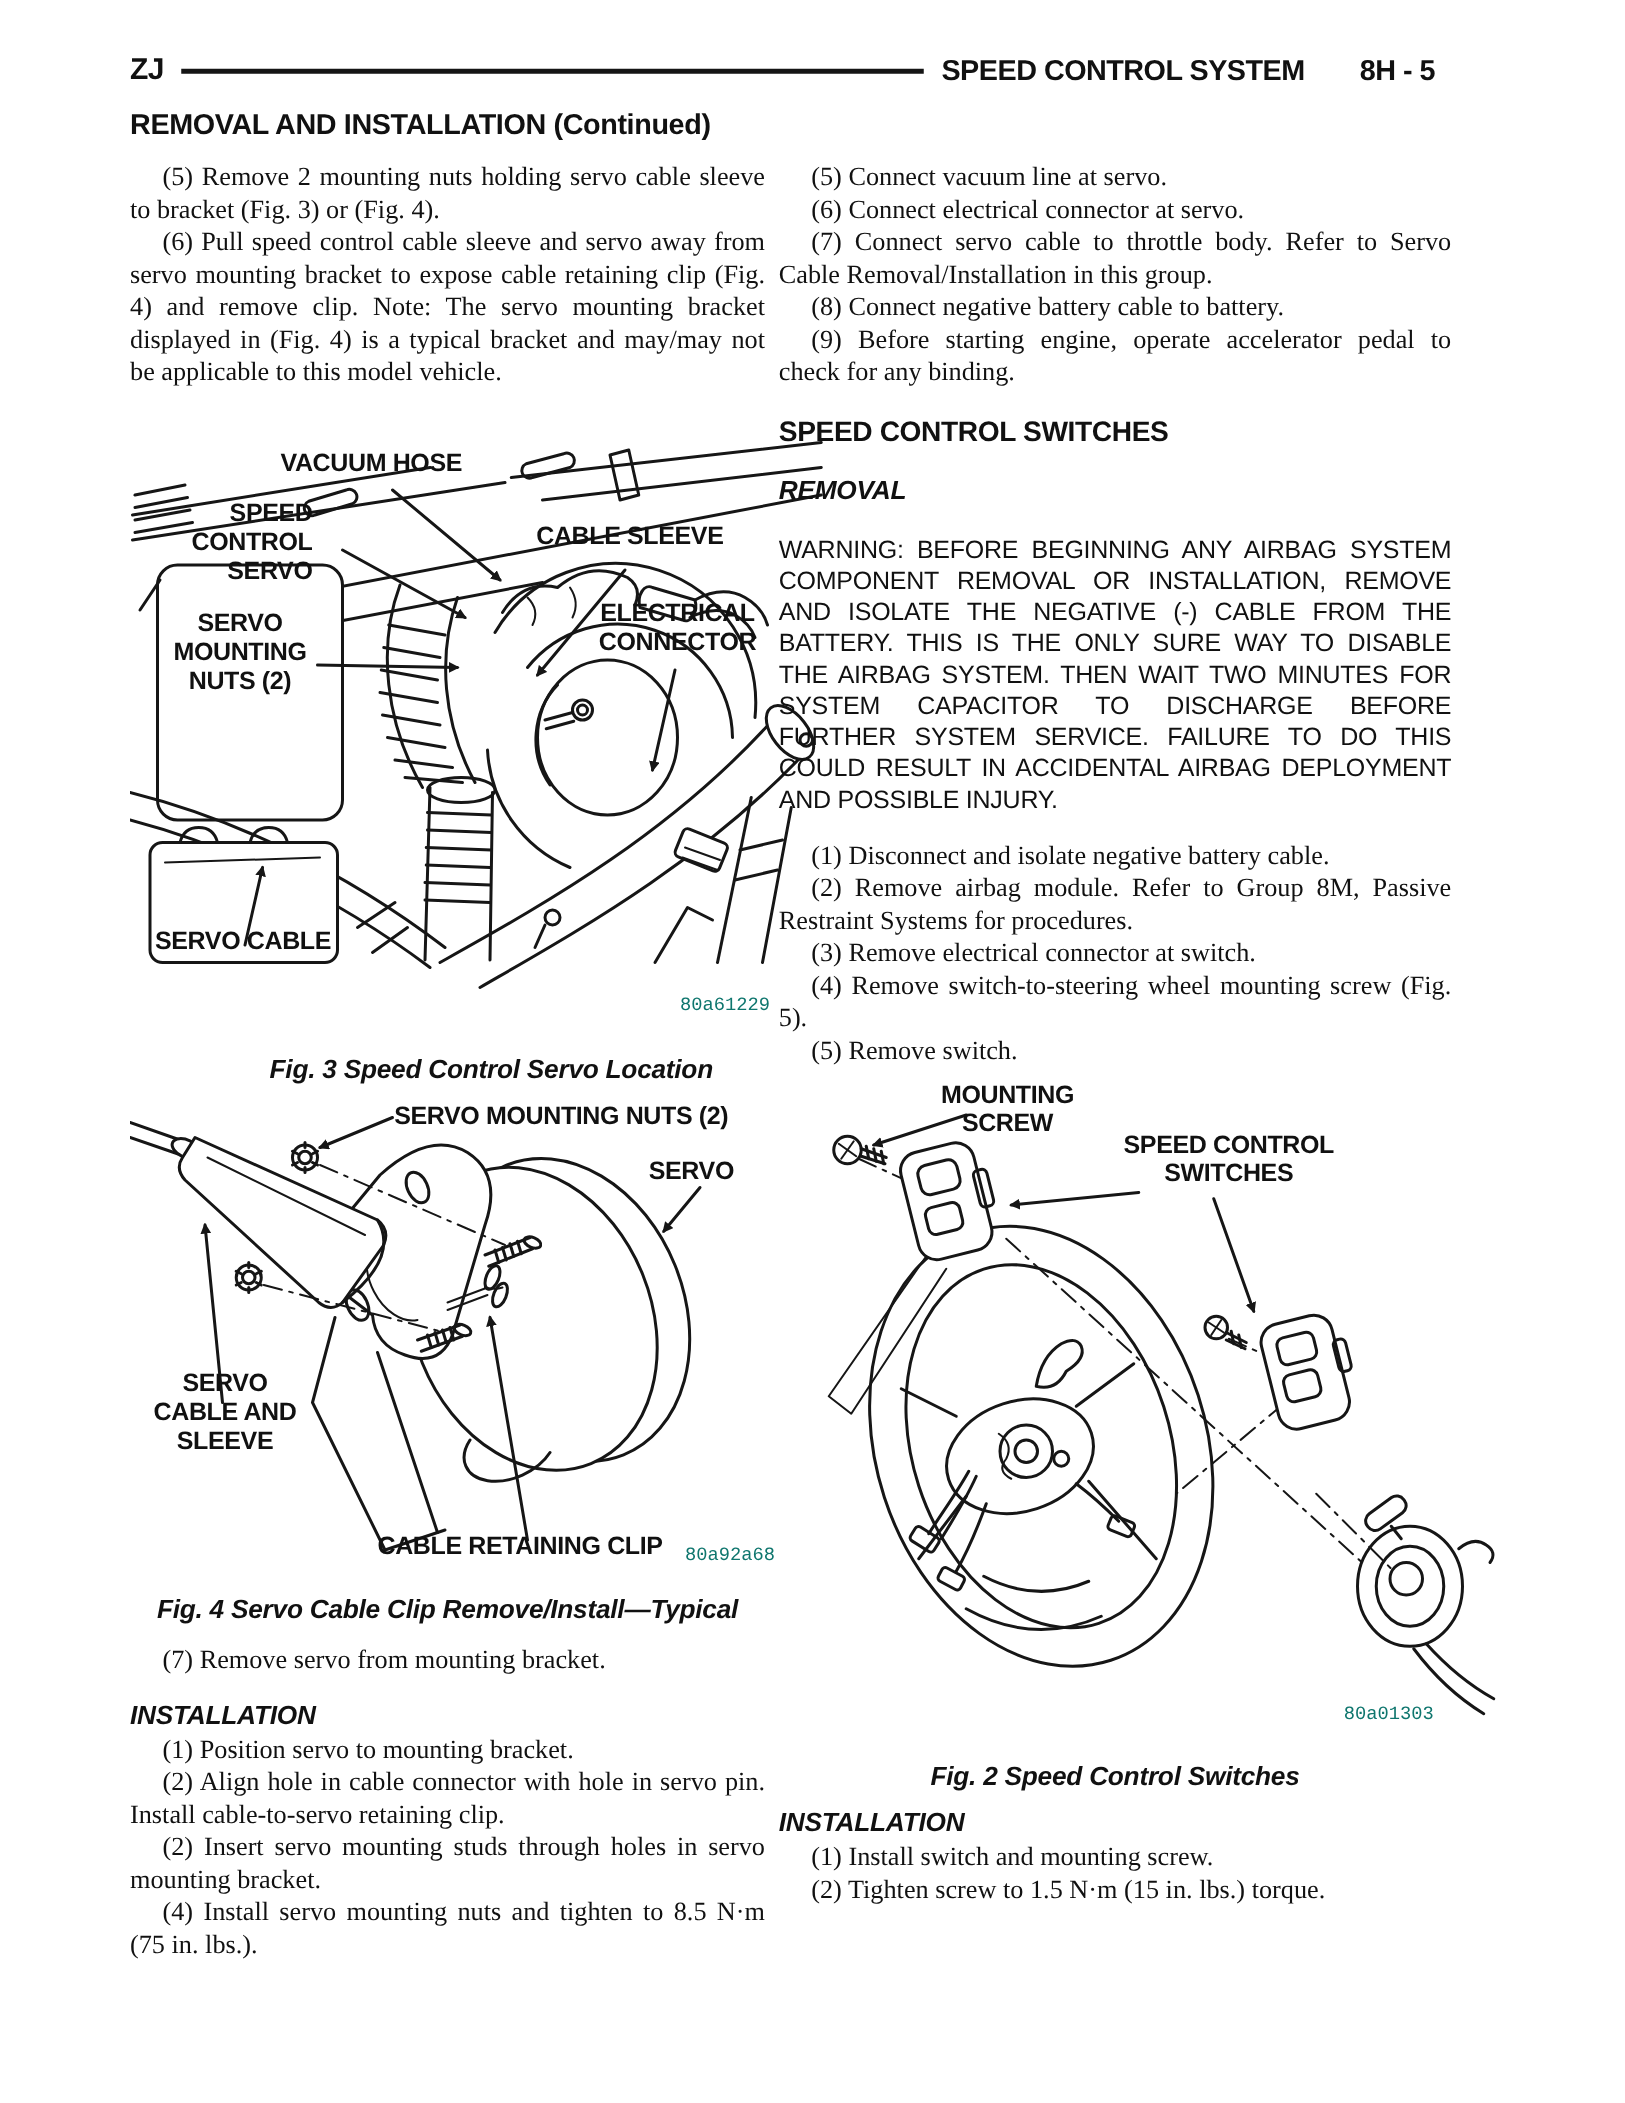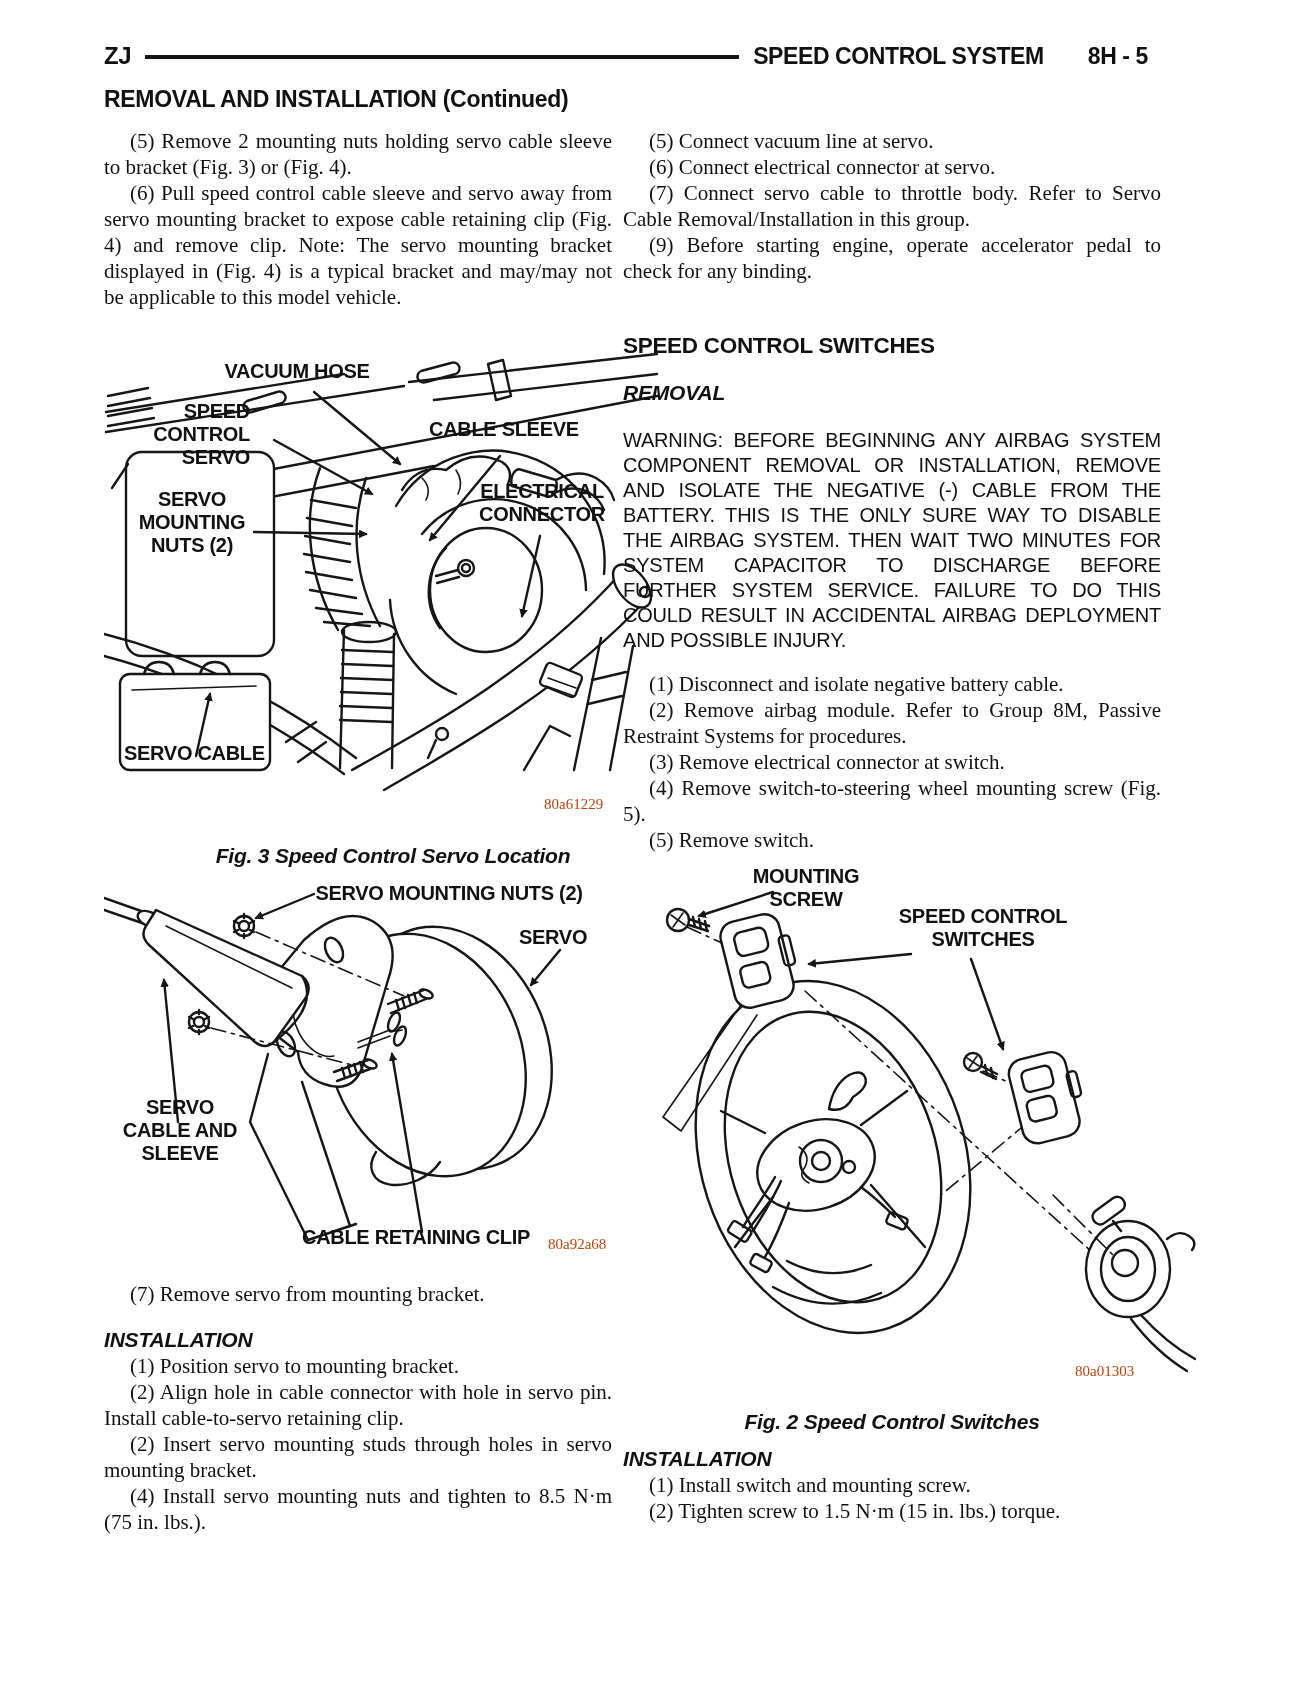--- a/index.html
+++ b/index.html
@@ -49,22 +49,22 @@
   
   figure.fig { position:relative; margin:0; padding:0; }
   .fig-label {
     position:absolute; font-family:"Liberation Sans", sans-serif;
     font-weight:bold; font-size:20px; line-height:23px;
     letter-spacing:-0.3px; white-space:pre-line;text-align:center;
   }
   .t-center { text-align:center; }
   .t-right  { text-align:right; }
   .fig-code {
-    position:absolute; font-family:Liberation Serif, serif;
-    font-size:15px; color:#c2410c;
+    position:absolute; font-family:Liberation Mono, monospace;
+    font-size:15px; color:#0f766e;
   }
   .fig-caption {
     margin:8px 0 0 0; font-family:"Liberation Sans", sans-serif;
     font-weight:bold; font-style:italic; font-size:21px; line-height:25px;
     text-align:center; letter-spacing:-0.2px;
   }
   
   .art { display:block; }
   .art * { fill:none; stroke:#161616; stroke-width:2.4; stroke-linecap:round; stroke-linejoin:round; }
   .art .fill  { fill:#ffffff; }
@@ -299,35 +299,37 @@
         </g>
       </svg>
       <div class="fig-label t-center" style="left:200px;top:0;width:290px">SERVO MOUNTING NUTS (2)</div>
       <div class="fig-label" style="left:415px;top:44px">SERVO</div>
       <div class="fig-label t-center" style="left:16px;top:214px;width:120px">SERVO
 CABLE AND
 SLEEVE</div>
       <div class="fig-label" style="left:198px;top:344px">CABLE RETAINING CLIP</div>
       <div class="fig-code" style="left:444px;top:354px">80a92a68</div>
     </figure>
+    <p class="fig-caption">Fig. 4 Servo Cable Clip Remove/Install—Typical</p>
 
     <p class="body" style="margin-top:14px">(7) Remove servo from mounting bracket.</p>
     <h3 class="h-sub">INSTALLATION</h3>
     <p class="body">(1) Position servo to mounting bracket.</p>
     <p class="body">(2) Align hole in cable connector with hole in servo pin. Install cable-to-servo retaining clip.</p>
     <p class="body">(2) Insert servo mounting studs through holes in servo mounting bracket.</p>
     <p class="body">(4) Install servo mounting nuts and tighten to 8.5 N·m (75 in. lbs.).</p>
   </section>
 
   <section class="col col-right">
 
     <div class="steps-block" style="height:182px">
       <p class="body">(5) Connect vacuum line at servo.</p>
       <p class="body">(6) Connect electrical connector at servo.</p>
       <p class="body">(7) Connect servo cable to throttle body. Refer to Servo Cable Removal/Installation in this group.</p>
+      <p class="body">(8) Connect negative battery cable to battery.</p>
       <p class="body">(9) Before starting engine, operate accelerator pedal to check for any binding.</p>
     </div>
 
     <h2 class="h-section">SPEED CONTROL SWITCHES</h2>
     <h3 class="h-sub">REMOVAL</h3>
     <p class="warning">WARNING: BEFORE BEGINNING ANY AIRBAG SYSTEM COMPONENT REMOVAL OR INSTALLATION, REMOVE AND ISOLATE THE NEGATIVE (-) CABLE FROM THE BATTERY. THIS IS THE ONLY SURE WAY TO DISABLE THE AIRBAG SYSTEM. THEN WAIT TWO MINUTES FOR SYSTEM CAPACITOR TO DISCHARGE BEFORE FURTHER SYSTEM SERVICE. FAILURE TO DO THIS COULD RESULT IN ACCIDENTAL AIRBAG DEPLOYMENT AND POSSIBLE INJURY.</p>
 
     <div class="steps-block" style="margin-top:18px">
       <p class="body">(1) Disconnect and isolate negative battery cable.</p>
       <p class="body">(2) Remove airbag module. Refer to Group 8M, Passive Restraint Systems for procedures.</p>

